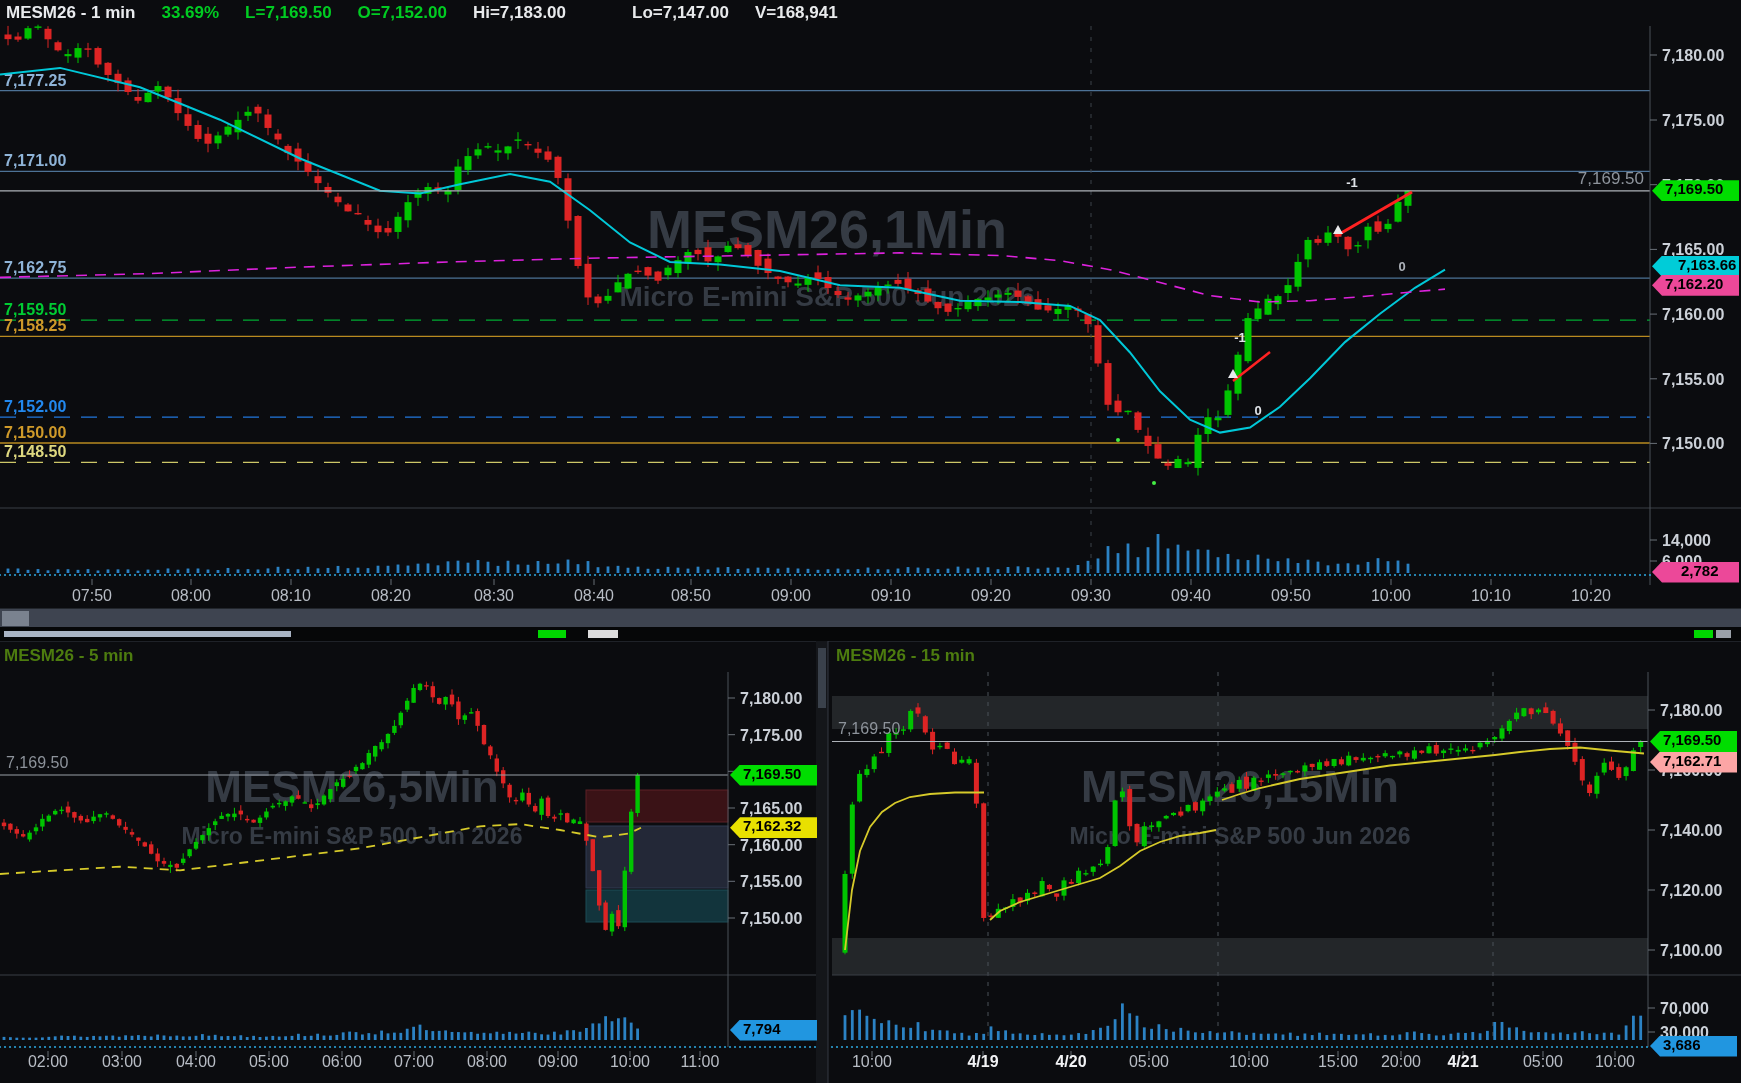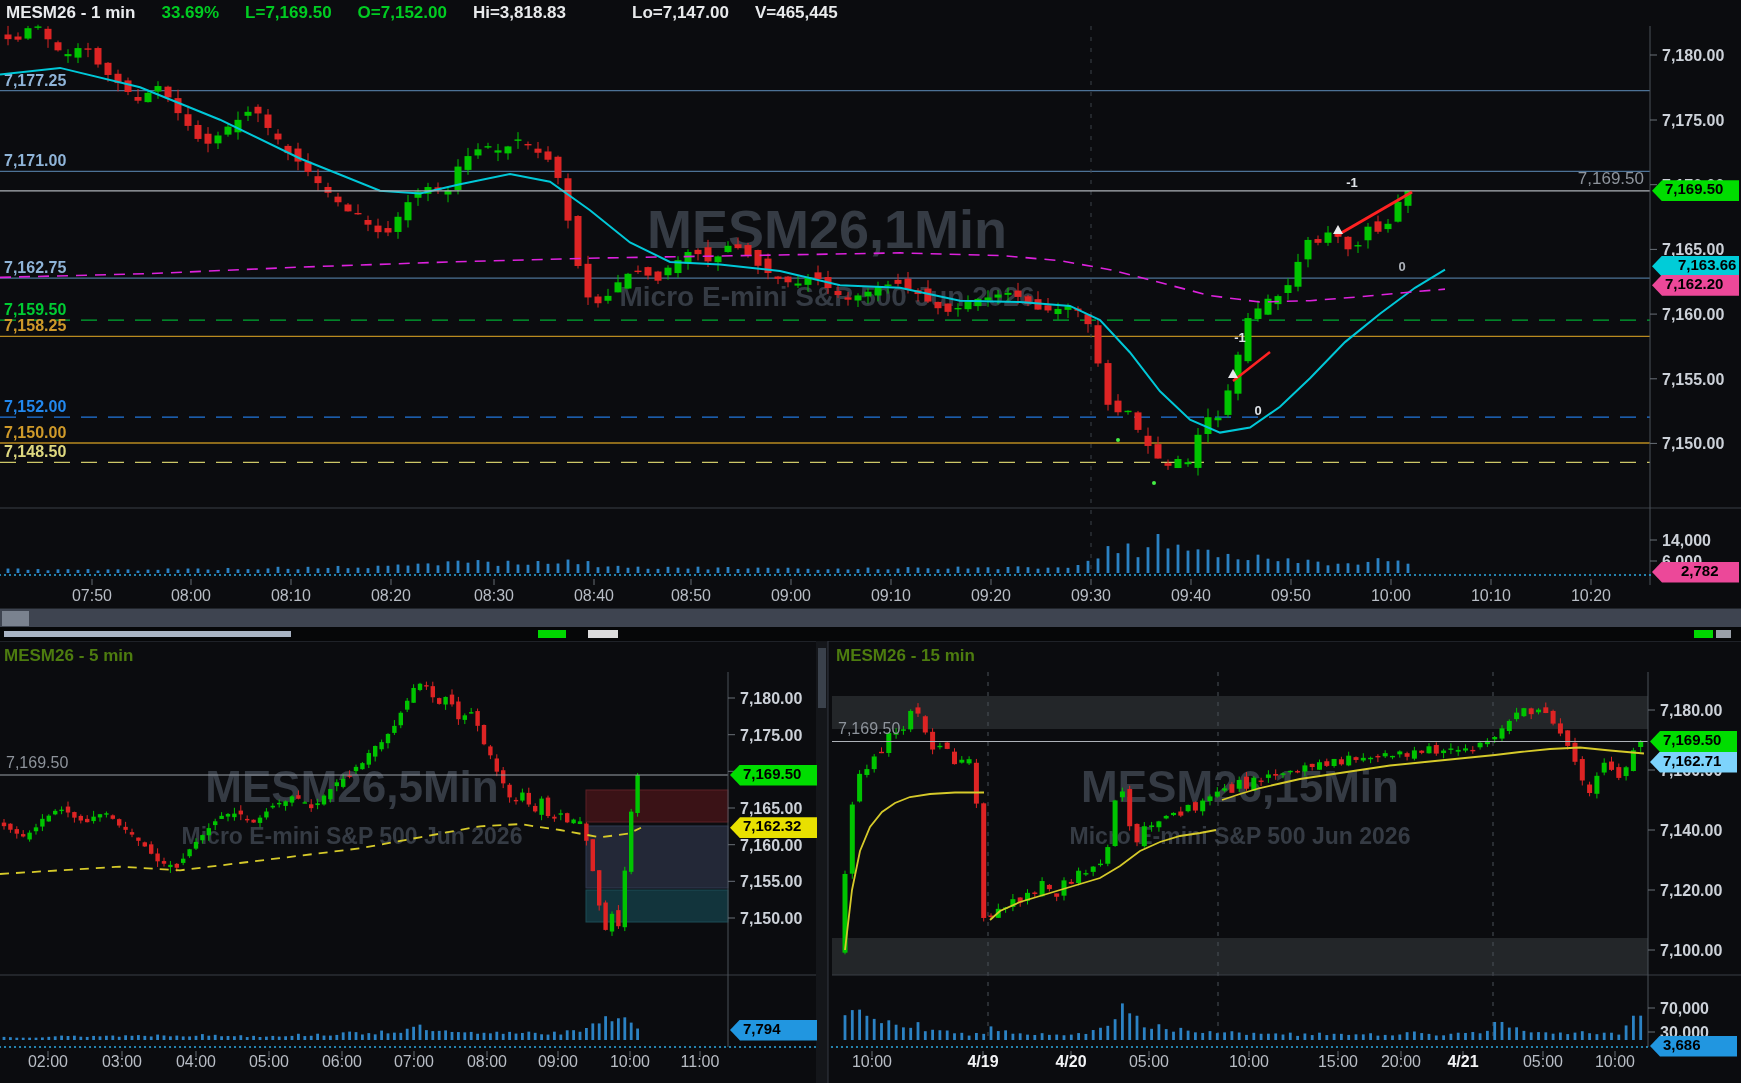--- a/index.html
+++ b/index.html
@@ -1936,37 +1936,37 @@
       <rect x="816" y="641" width="12" height="442" fill="#14161a"></rect>
       <rect x="818" y="648" width="8" height="60" fill="#3a414b"></rect>
       <line x1="828" y1="641" x2="828" y2="1083" stroke="#343942" stroke-width="1"></line>
     </svg>
 
   <div id="top-header">
     <span style="color:#e9ebee">MESM26 - 1 min</span>
   <span style="color: rgb(0, 204, 34);">33.69%</span>
       <span style="color: rgb(0, 204, 34);">L=7,169.50</span>
       <span style="color: rgb(0, 204, 34);">O=7,152.00</span>
-      <span style="color: rgb(232, 234, 236);">Hi=3,818.83</span>
+      <span style="color: rgb(232, 234, 236);">Hi=7,183.00</span>
       <span style="color: rgb(232, 234, 236); padding-left: 40px;">Lo=7,147.00</span>
-      <span style="color: rgb(232, 234, 236);">V=465,445</span>
+      <span style="color: rgb(232, 234, 236);">V=168,941</span>
     </div>
   <div class="panel-header" style="left:4px;top:646px;">MESM26 - 5 min</div>
   <div class="panel-header" style="left:836px;top:646px;">MESM26 - 15 min</div>
 
   <div id="badge-layer">
       <div class="badge" style="left: 1652px; top: 180.3px; background: rgb(0, 221, 0);">7,169.50</div>
       <div class="badge" style="left: 1652px; top: 255.8px; background: rgb(0, 204, 216); padding-left: 26px;">7,163.66</div>
       <div class="badge" style="left: 1652px; top: 274.7px; background: #ec4899;">7,162.20</div>
       <div class="badge" style="left: 1652px; top: 561.5px; background: #ec4899; padding-left: 29px;">2,782</div>
       <div class="badge" style="left: 730px; top: 764.5px; background: rgb(0, 221, 0);">7,169.50</div>
       <div class="badge" style="left: 730px; top: 817.2px; background: rgb(232, 224, 0);">7,162.32</div>
       <div class="badge" style="left: 730px; top: 1019.5px; background: rgb(33, 150, 224);">7,794</div>
       <div class="badge" style="left: 1650px; top: 731px; background: rgb(0, 221, 0);">7,169.50</div>
-      <div class="badge" style="left: 1650px; top: 751.5px; background: #7dd3fc;">7,162.71</div>
+      <div class="badge" style="left: 1650px; top: 751.5px; background: #fca5a5;">7,162.71</div>
       <div class="badge" style="left: 1650px; top: 1035.5px; background: rgb(33, 150, 224);">3,686</div>
     </div>
 
   <div id="hscroll">
     <div id="hscroll-thumb"></div>
   </div>
   <div id="indicator-strip">
     <div class="ind" style="left:4px;top:4px;width:287px;height:6px;background:#a9b4c4;"></div>
     <div class="ind" style="left:538px;width:28px;background:#00d800;"></div>
     <div class="ind" style="left:588px;width:30px;background:#dcdcdc;"></div>

